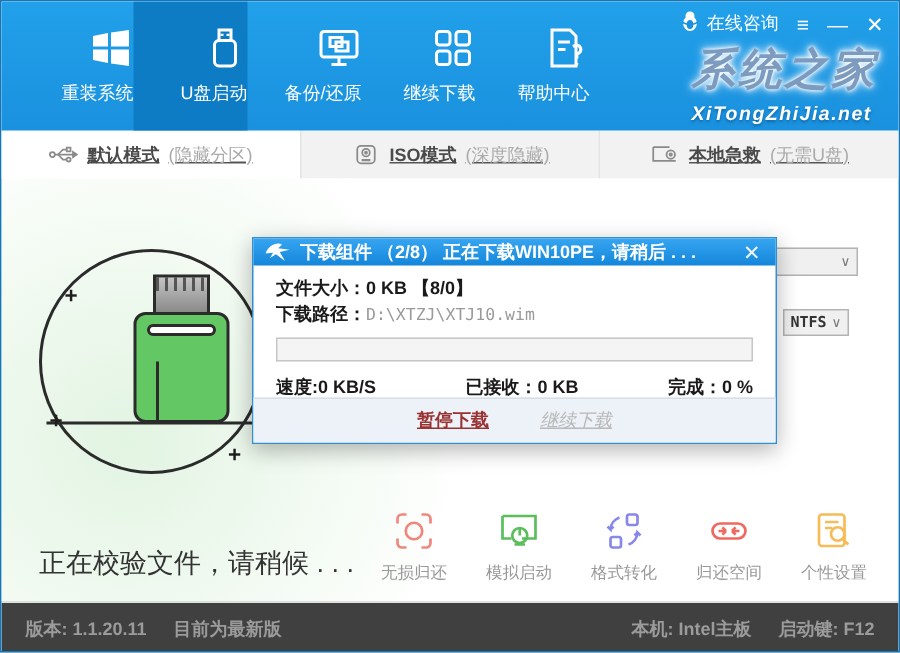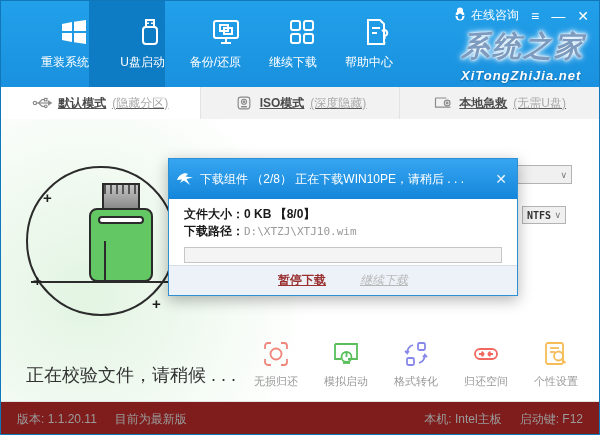--- a/index.html
+++ b/index.html
@@ -51,39 +51,39 @@
 
   .status-text { position:absolute; left:25px; top:244px; font-size:18px; color:#333; }
 
   .quick-actions { position:absolute; right:14px; top:222px; display:flex; gap:12px; }
   .qa-item { width:58px; display:flex; flex-direction:column; align-items:center; gap:7px; cursor:pointer;text-align:right; }
   .qa-item svg { width:26px; height:26px; }
   .qa-label { font-size:11px; color:#999; white-space:nowrap; }
 
   
   .dialog { position:absolute; left:167px; top:39px; width:350px; height:138px; background:#fff; border:1px solid #2e8fd3; box-shadow:0 4px 14px rgba(0,0,0,.three); box-shadow:0 4px 14px rgba(0,0,0,.3); z-index:5; }
-  .dlg-title { height:40px; background:linear-gradient(#36a5f1,#1486da); display:flex; align-items:center; padding:0 8px; color:#fff; }
+  .dlg-title { height:18px; background:linear-gradient(#36a5f1,#1486da); display:flex; align-items:center; padding:0 8px; color:#fff;font-weight:bold; }
   .dlg-title svg { width:17px; height:14px; }
   .dlg-title-text { font-size:12px; margin-left:6px; flex:1; white-space:nowrap; overflow:hidden; }
   .dlg-close { font-size:14px; color:#eaf4fd; cursor:pointer; padding:0 2px; }
   .dlg-body { padding:7px 15px 0 15px; }
   .dlg-row { font-size:12px; color:#1a1a1a; line-height:17px; white-space:nowrap; }
   .dlg-label { font-weight:bold; }
   .dlg-strong { font-weight:bold; }
   .dlg-path-value { font-family:"DejaVu Sans Mono","Liberation Mono",monospace; font-size:11px; color:#9a9a9a; }
   .dlg-progress { margin-top:7px; height:16px; border:1px solid #c6c6c6; background:#f4f4f4; }
   .dlg-progress-fill { height:100%; width:0%; background:linear-gradient(#7fc3f2,#2f96e0); }
   .dlg-stats { display:flex; justify-content:space-between; margin-top:9px; font-size:12px; font-weight:bold; color:#1a1a1a; }
   .dlg-footer { position:absolute; left:0; right:0; bottom:0; height:30px; background:#edf2f8; border-top:1px solid #d8dee6; display:flex; align-items:center; justify-content:center; gap:34px; }
   .dlg-link { font-size:12px; text-decoration:underline; cursor:pointer; }
   .dlg-link.pause { color:#9a3232; font-weight:bold; }
   .dlg-link.resume { color:#b8b8b8;font-style:italic; }
 
   
-  .footer { height:35px; border-top:1px solid #e2e2e2; background:#7f1d1d; display:flex; align-items:center; justify-content:space-between; padding:0 16px; font-size:12px; color:#9b9b9b; }
+  .footer { height:35px; border-top:1px solid #e2e2e2; background:#404040; display:flex; align-items:center; justify-content:space-between; padding:0 16px; font-size:12px; color:#9b9b9b;font-weight:bold; }
   .footer .grp { display:flex; gap:18px; }
 </style>
 </head>
 <body>
 
 <div class="window">
 
   <div class="header">
     <div class="nav">
 

